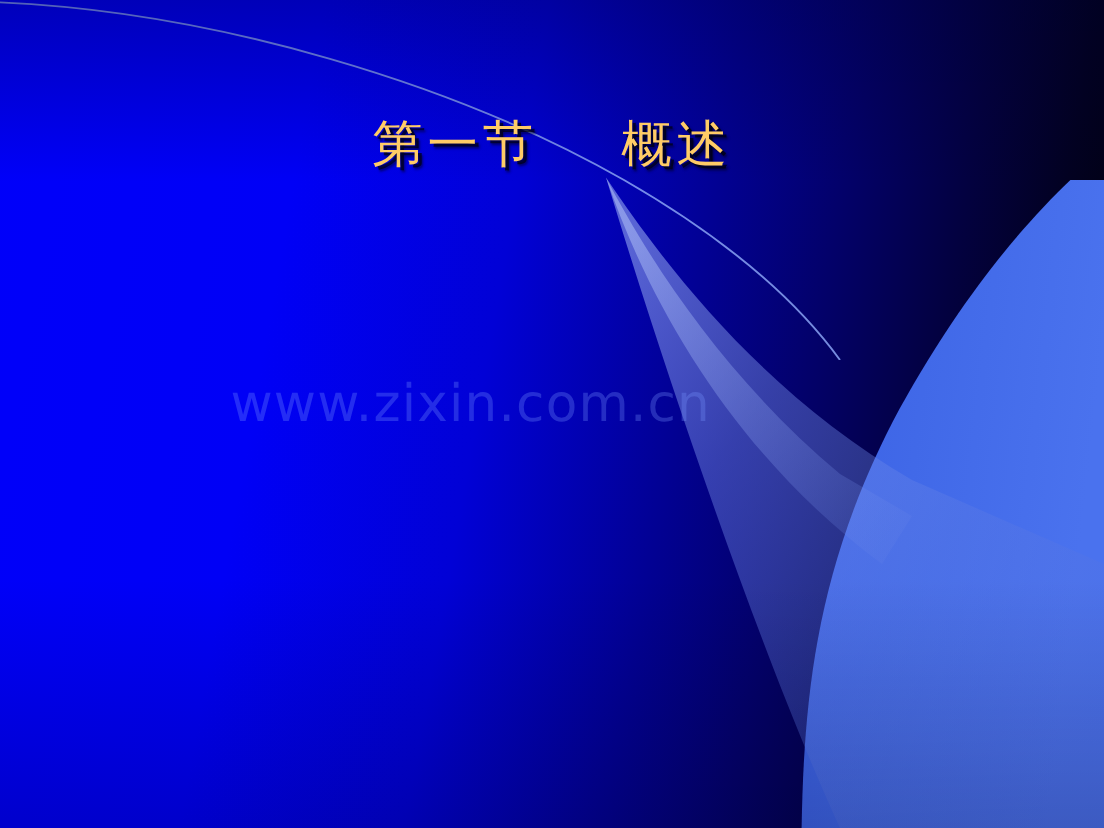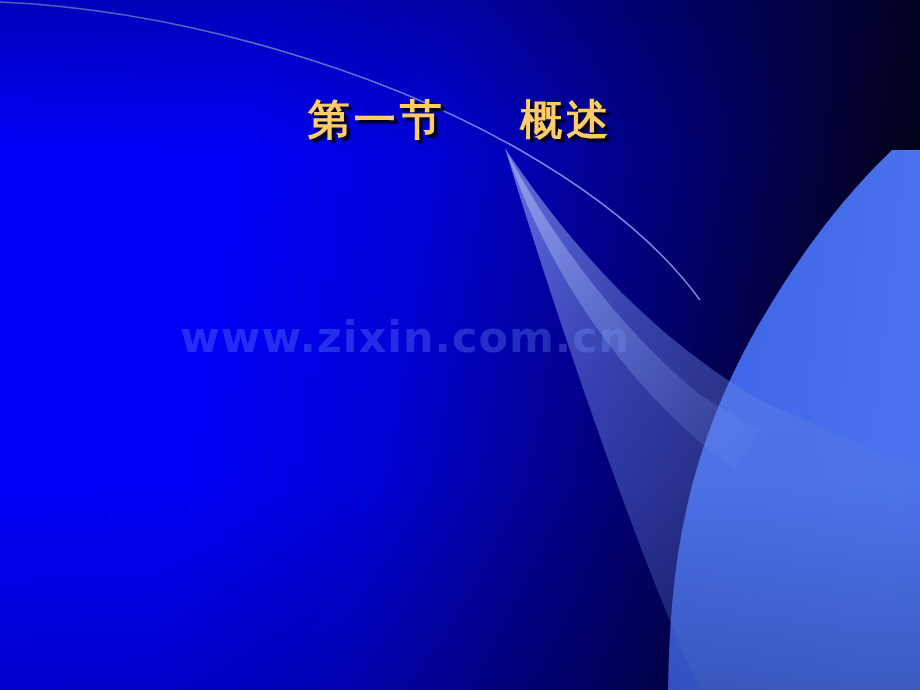--- a/index.html
+++ b/index.html
@@ -48,44 +48,44 @@
   .arc{
     position:absolute;left:0;top:0;width:920px;height:300px;
     pointer-events:none;
   }
   
   #title{
     position:absolute;
     left:0;right:0;top:92px;
     text-align:center;
     font-size:42px;
-    font-weight:bold;
+    font-weight:normal;
     letter-spacing:4px;
     color:#FFCC66;
     text-shadow:3px 3px 0 rgba(0,0,0,0.65), 4px 4px 2px rgba(0,0,0,0.45);
     white-space:pre;
   }
   #body-text{
     position:absolute;
     left:60px;top:188px;
     width:800px;
     font-size:29.5px;
     line-height:37px;
     color:#FFFFFF;
     text-align:justify;
     text-indent:59px;
     letter-spacing:0.4px;
     text-shadow:1px 1px 0 rgba(0,0,0,0.40);
   }
   #watermark{
     position:absolute;
-    left:180px;top:312px;
+    left:192px;top:312px;
     width:530px;
     font-size:43px;
-    font-weight:bold;
+    font-weight:normal;
     letter-spacing:1px;
     color:rgba(120,150,255,0.30);
     pointer-events:none;
     user-select:none;
     white-space:nowrap;
   }
 </style>
 </head>
 <body>
 

